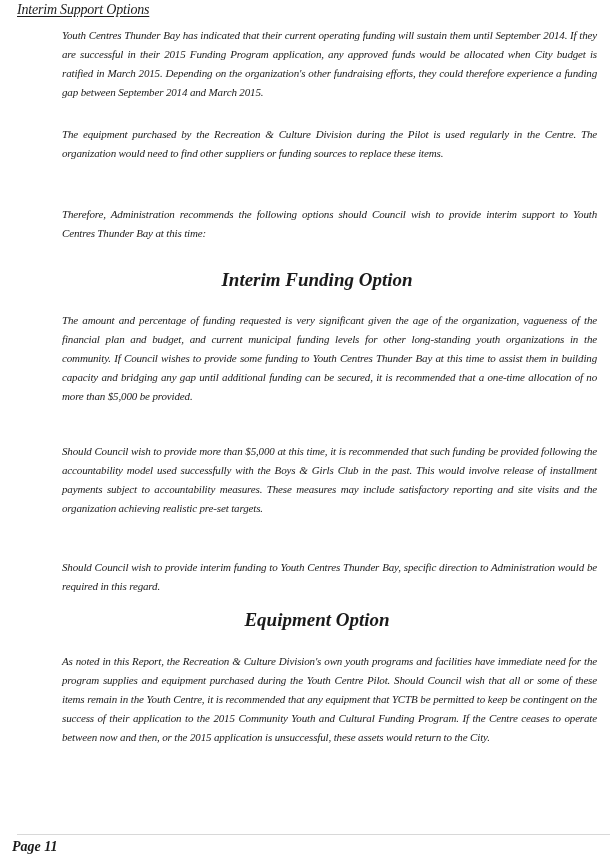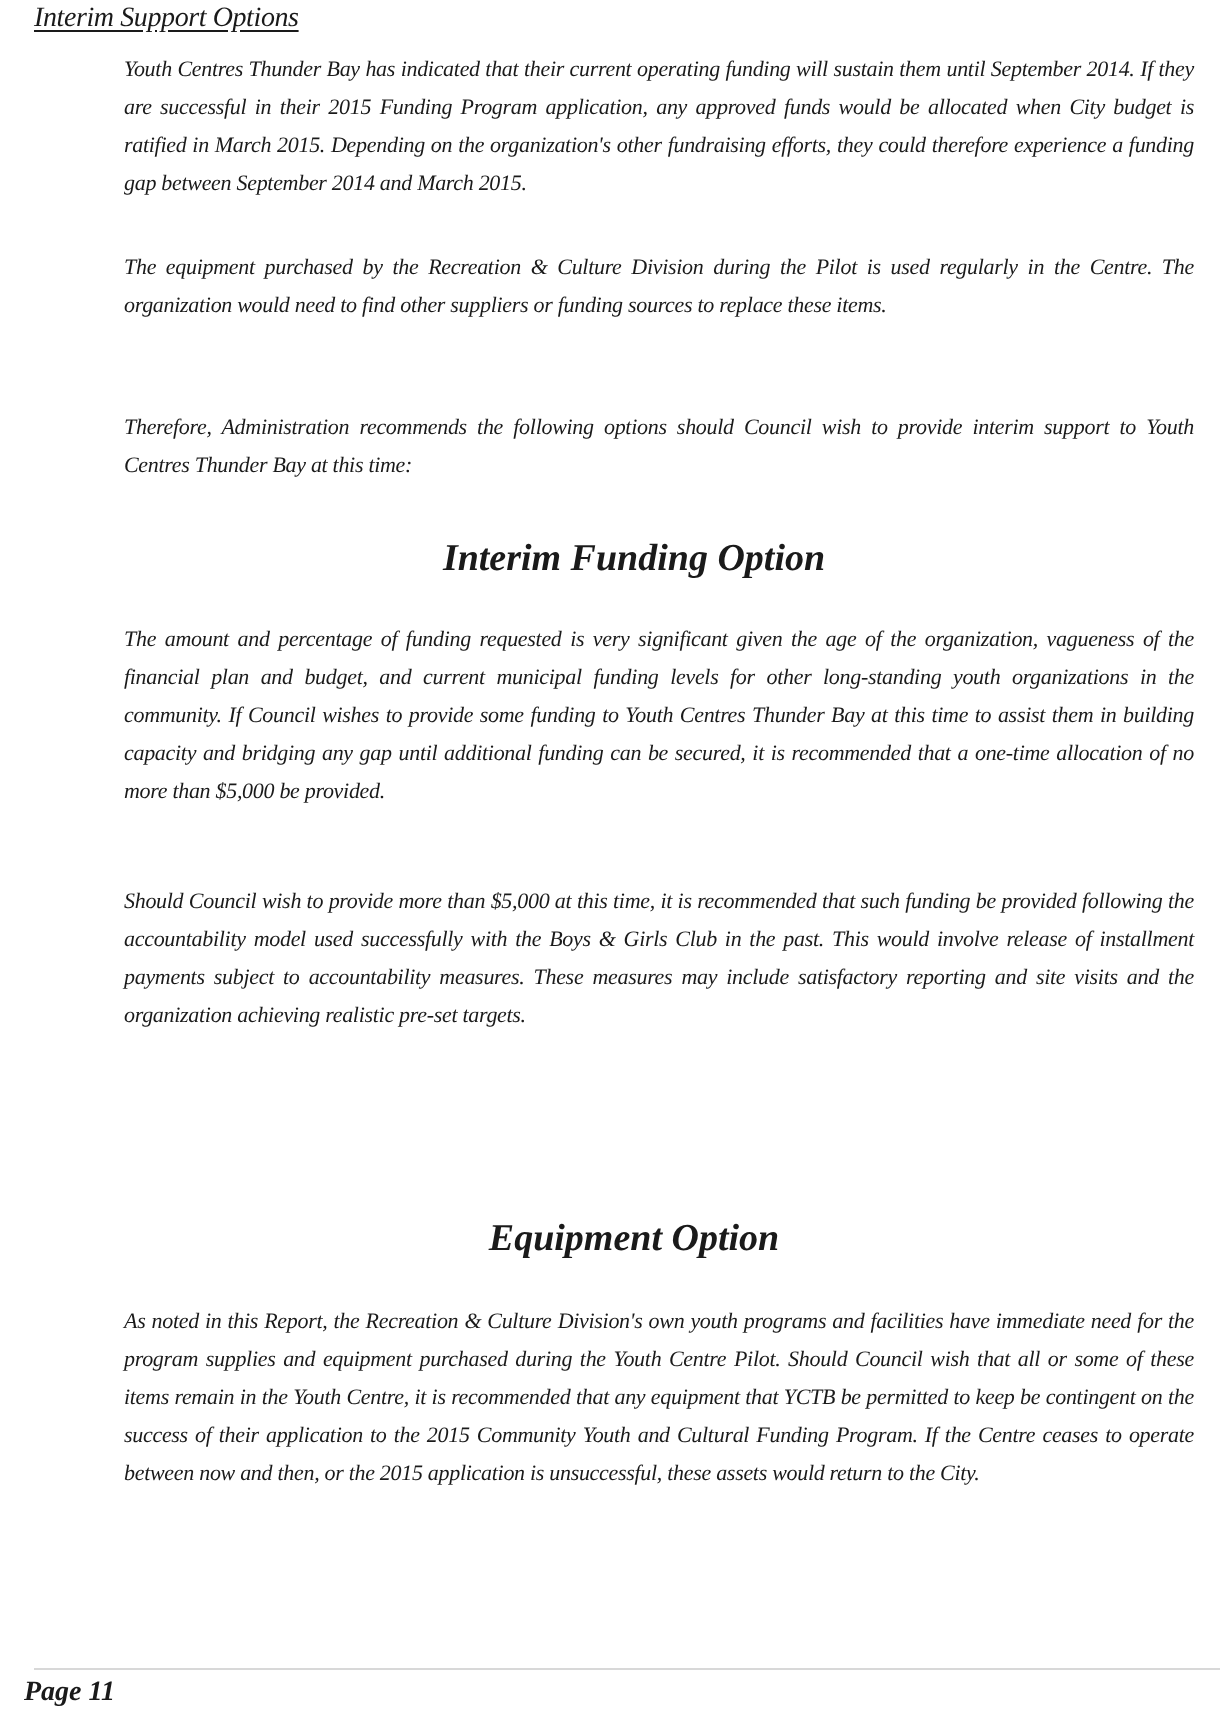--- a/index.html
+++ b/index.html
@@ -79,20 +79,21 @@
   <p class="para" style="top:205px;">Therefore, Administration recommends the following options should Council wish to provide interim support to Youth Centres Thunder Bay at this time:</p>
 
   <p class="para" style="top:125px;">The equipment purchased by the Recreation &amp; Culture Division during the Pilot is used regularly in the Centre. The organization would need to find other suppliers or funding sources to replace these items.</p>
 
   <div class="subheading" style="top:269px;">Interim Funding Option</div>
 
   <p class="para" style="top:311px;">The amount and percentage of funding requested is very significant given the age of the organization, vagueness of the financial plan and budget, and current municipal funding levels for other long-standing youth organizations in the community. If Council wishes to provide some funding to Youth Centres Thunder Bay at this time to assist them in building capacity and bridging any gap until additional funding can be secured, it is recommended that a one-time allocation of no more than $5,000 be provided.</p>
 
   <p class="para" style="top:442px;">Should Council wish to provide more than $5,000 at this time, it is recommended that such funding be provided following the accountability model used successfully with the Boys &amp; Girls Club in the past. This would involve release of installment payments subject to accountability measures. These measures may include satisfactory reporting and site visits and the organization achieving realistic pre-set targets.</p>
 
+  <p class="para" style="top:558px;">Should Council wish to provide interim funding to Youth Centres Thunder Bay, specific direction to Administration would be required in this regard.</p>
 
   <div class="subheading" style="top:609px;">Equipment Option</div>
 
   <p class="para" style="top:652px;">As noted in this Report, the Recreation &amp; Culture Division's own youth programs and facilities have immediate need for the program supplies and equipment purchased during the Youth Centre Pilot. Should Council wish that all or some of these items remain in the Youth Centre, it is recommended that any equipment that YCTB be permitted to keep be contingent on the success of their application to the 2015 Community Youth and Cultural Funding Program. If the Centre ceases to operate between now and then, or the 2015 application is unsuccessful, these assets would return to the City.</p>
 
   <div class="divider"></div>
 
   <div class="page-number">Page 11</div>
 
 </div>

